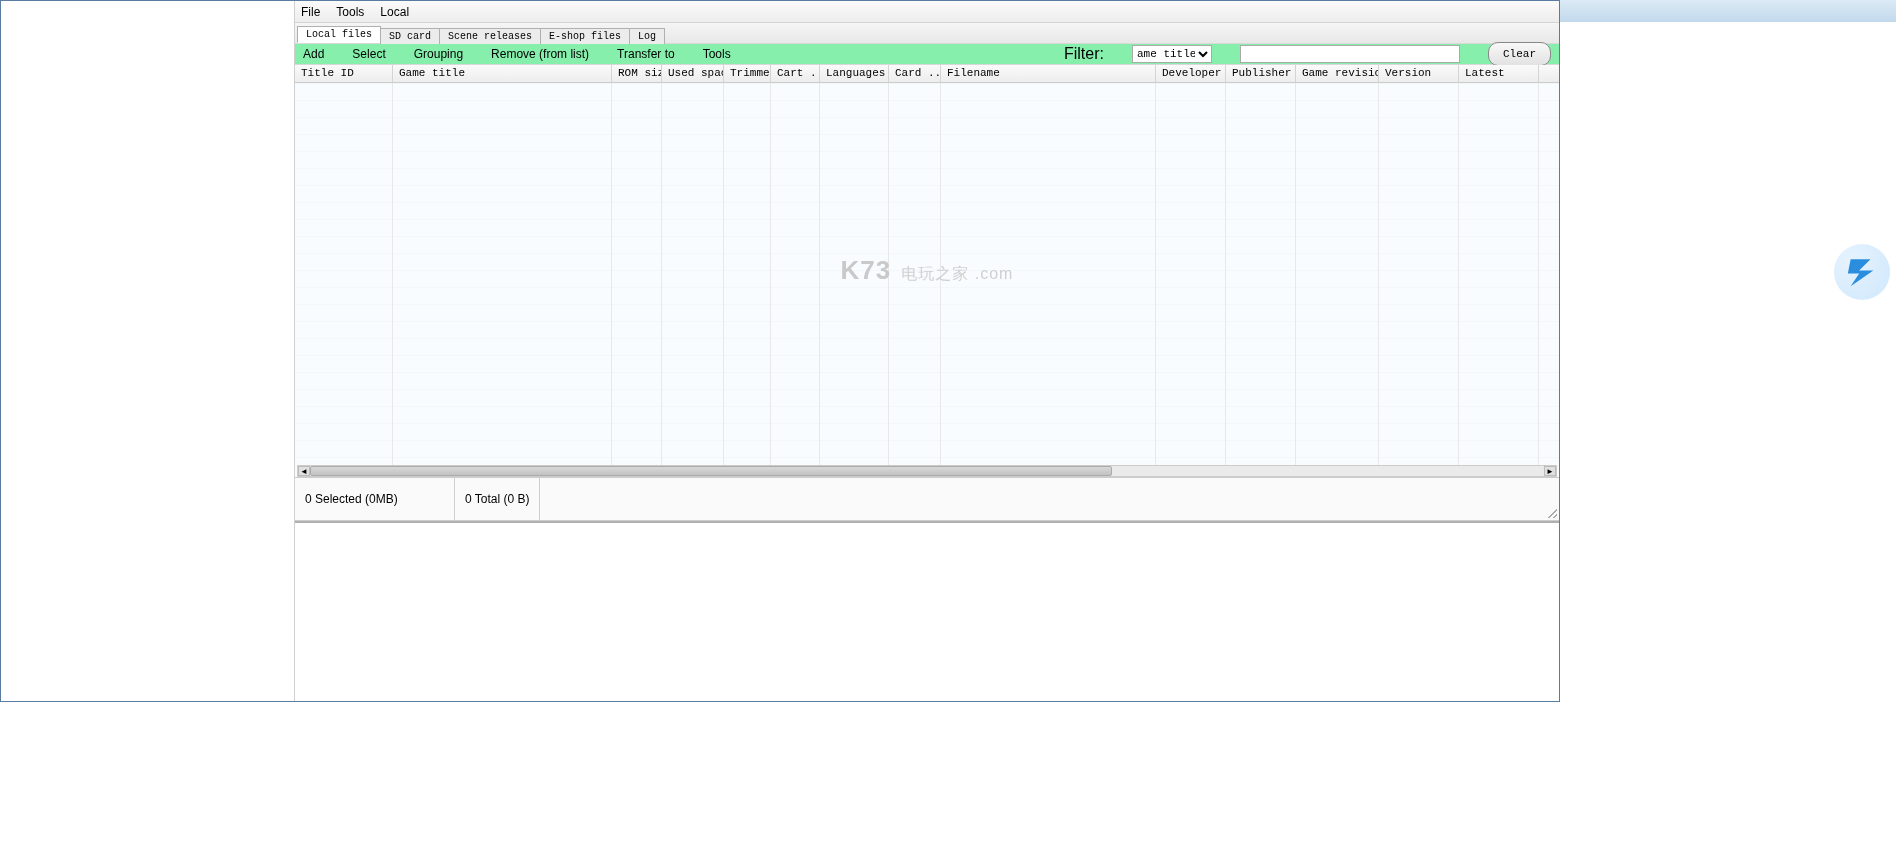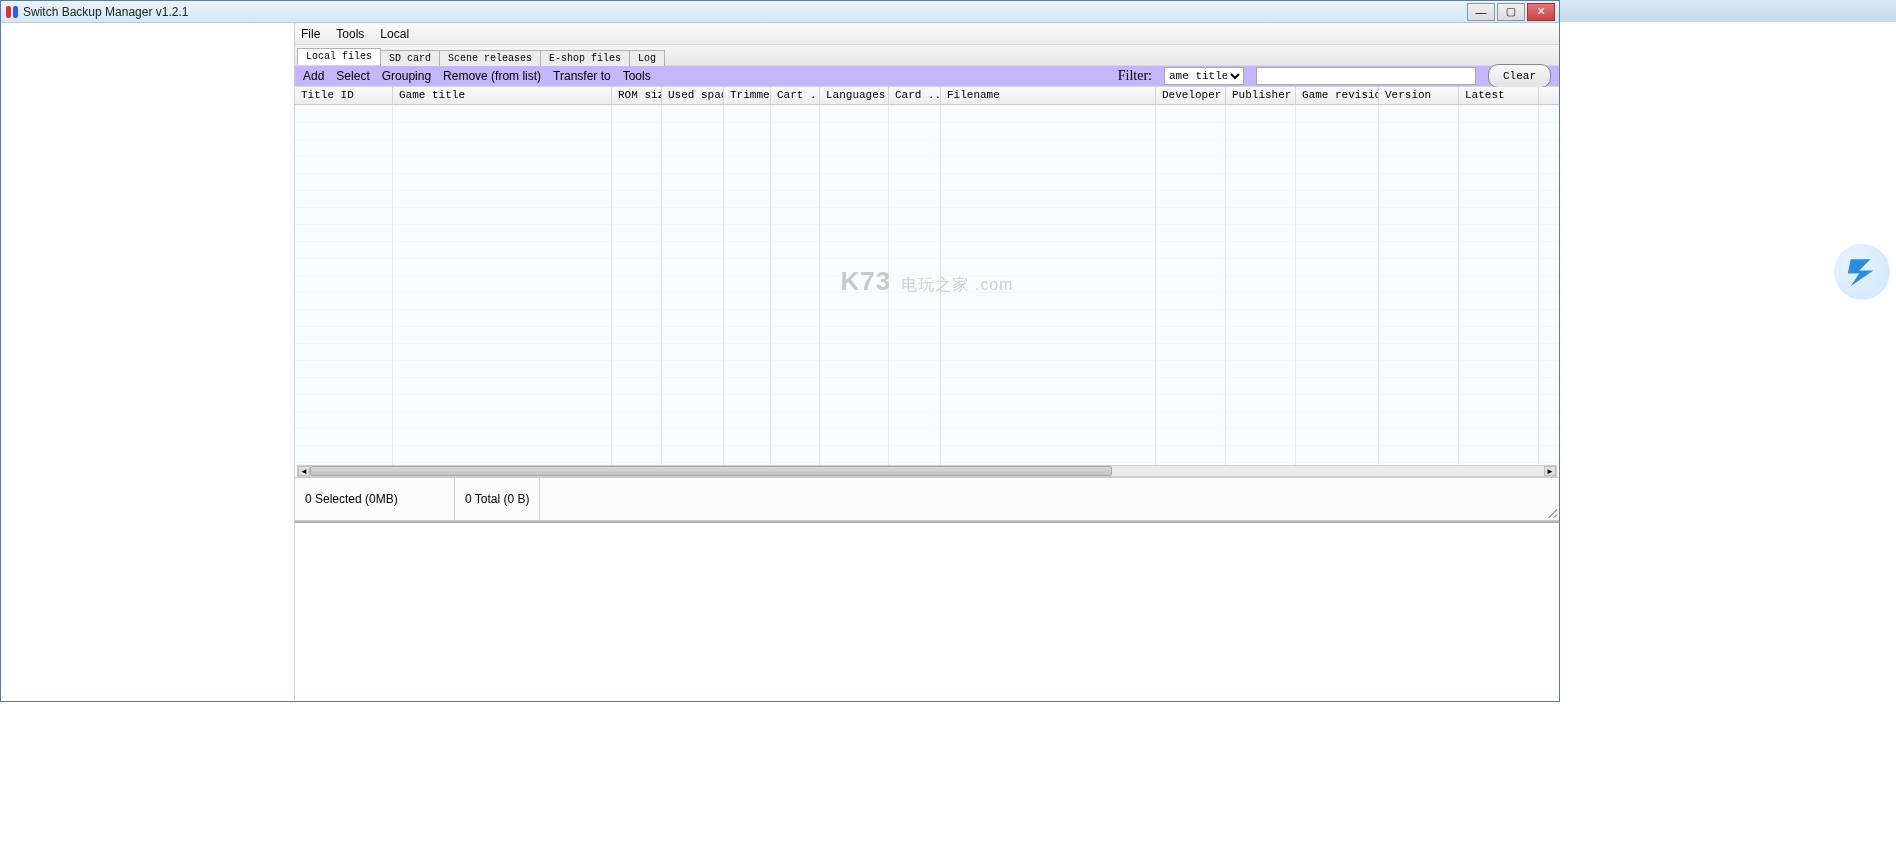--- a/index.html
+++ b/index.html
@@ -93,31 +93,31 @@
   top: 1px;
   margin-top: 30px;
 }
 .tab.active {
   background: #fff;
   border-bottom: 1px solid #fff;
   top: 0;
 }
 .toolbar {
   height: 22px;
-  background: #c4b5fd;
+  background: #86efac;
   border-top: 1px solid #d8d8d8;
   border-bottom: 1px solid #d8d8d8;
   display: flex;
   align-items: center;
   padding: 0 8px;
-  gap: 12px;
+  gap: 28px;
   font-size: 12px;
 }
 .toolbar .spacer { flex: 1; }
-.filter-label { font-family: Liberation Serif, serif; font-size: 14px; }
+.filter-label { font-family: Liberation Sans, sans-serif; font-size: 16px; }
 .filter-select {
   font-family: "Courier New", monospace;
   font-size: 11px;
   border: 1px solid #aaa;
   height: 18px;
   width: 80px;
   background: #fff;
 }
 .filter-input {
   border: 1px solid #aaa;
@@ -257,33 +257,20 @@
   top: 0; left: 1560px; right: 0;
   height: 22px;
   background: linear-gradient(to bottom, #dbeaf5, #c2d9ec);
   filter: blur(0.5px);
 }
 </style>
 </head>
 <body>
 
 <div class="window">
-  <div class="titlebar">
-    <span class="titlebar-icon">
-      <svg viewBox="0 0 14 14">
-          <rect x="1" y="1" width="5" height="12" rx="2" fill="#e03030"></rect>
-          <rect x="8" y="1" width="5" height="12" rx="2" fill="#3060e0"></rect>
-        </svg>
-    </span>
-    <span class="titlebar-title">Switch Backup Manager v1.2.1</span>
-    <span class="titlebar-spacer"></span>
-    <div class="win-btn">—</div>
-    <div class="win-btn">▢</div>
-    <div class="win-btn close">✕</div>
-  </div>
 
   <div class="body-area">
     <div class="left-panel"></div>
 
     <div class="right-panel">
       <div class="menubar">
         <span>File</span>
         <span>Tools</span>
         <span>Local</span>
       </div>

